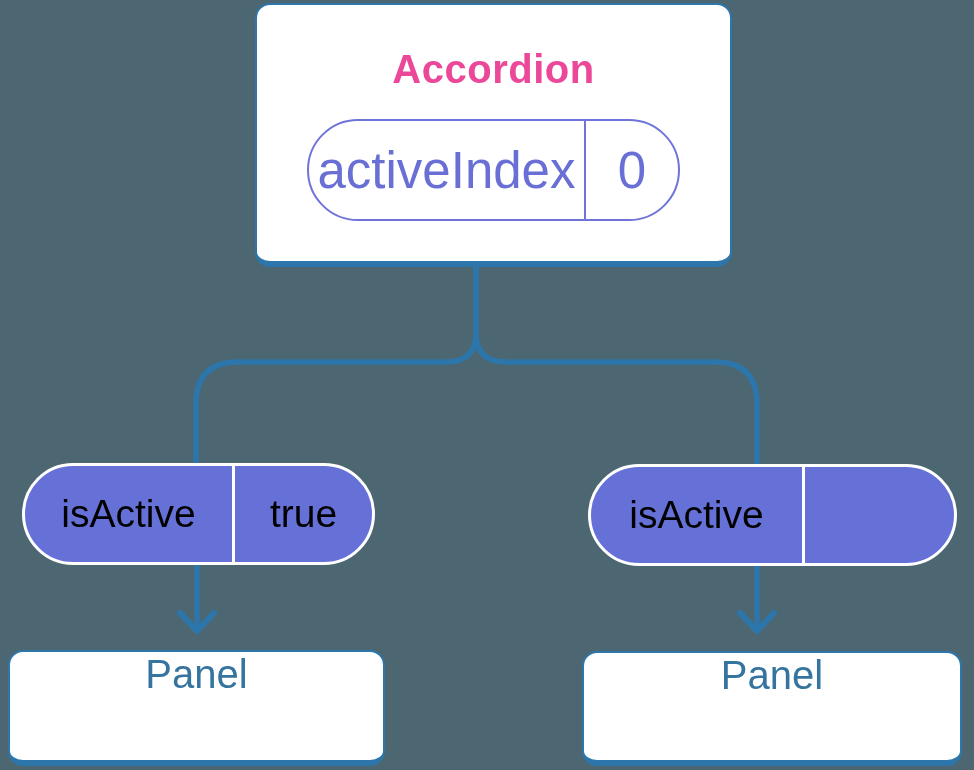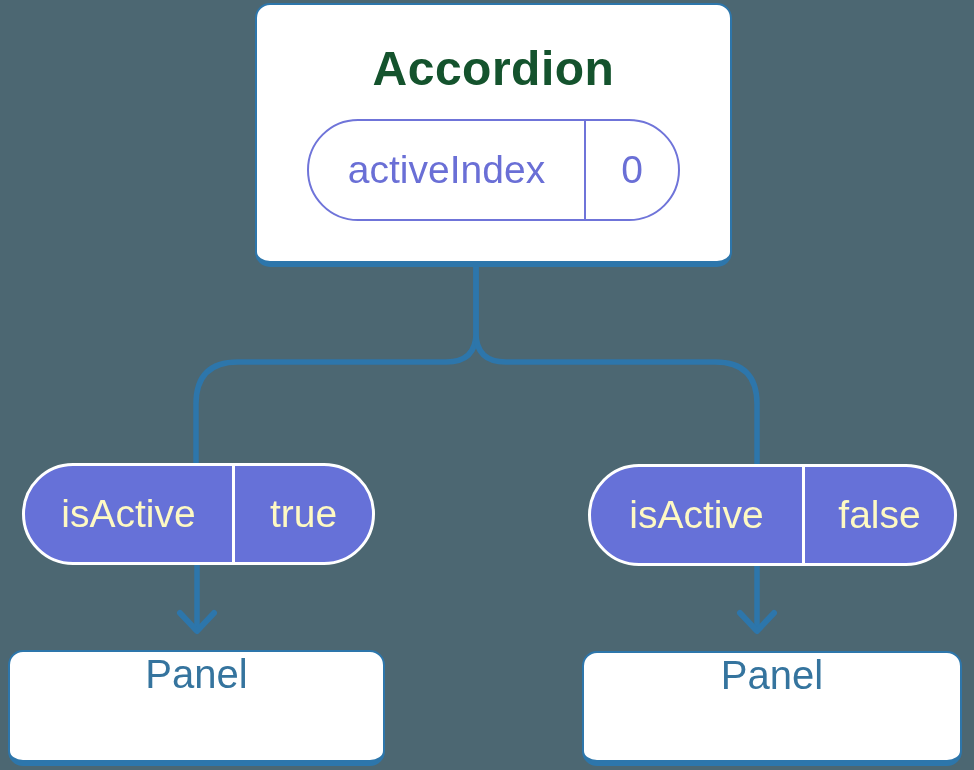--- a/index.html
+++ b/index.html
@@ -26,55 +26,55 @@
     display:flex; flex-direction:column; align-items:center;
     padding-top:42px; gap:28px;
   }
   .panel-card {
     display:flex; align-items:flex-start; justify-content:center;
   }
   .panel-left  { left:8px;   top:650px; width:377px; height:116px; }
   .panel-right { left:582px; top:651px; width:380px; height:115px; }
 
   .card-title {
-    font-size:48px; font-weight:600; color:#14532d; line-height:44px;
+    font-size:40px; font-weight:600; color:#ec4899; line-height:44px;
     letter-spacing:0.5px;
   }
   .panel-title {
     font-size:40px; font-weight:500; color:#35749e;
   }
 
   
   .state-pill {
     width:373px; height:102px;
     border:2.5px solid #6f74d9;
     border-radius:60px;
     box-sizing:border-box;
     background:#ffffff;
     display:flex; overflow:hidden;
   }
   .state-pill .cell {
     display:flex; align-items:center; justify-content:center;
-    color:#6a6fd6; font-size:39px; font-weight:500;
+    color:#6a6fd6; font-size:51px; font-weight:500;
   }
   .state-pill .cell-name  { flex:1; border-right:2.5px solid #6f74d9; }
   .state-pill .cell-value { width:92px; }
 
   
   .prop-pill {
     position:absolute; height:102px;
     background:#6671d8;
     border:3px solid #ffffff;
     border-radius:60px;
     box-sizing:border-box;
     display:flex; overflow:hidden;
   }
   .prop-pill .cell {
     display:flex; align-items:center; justify-content:center;
-    color:#fef9c3; font-size:39px; font-weight:500;
+    color:#000000; font-size:39px; font-weight:500;
   }
   .prop-pill .cell-name { border-right:3px solid #ffffff; }
   .prop-pill-left  { left:22px;  top:463px; width:353px; }
   .prop-pill-left  .cell-name  { width:207px; }
   .prop-pill-left  .cell-value { flex:1;text-align:right; }
   .prop-pill-right { left:588px; top:464px; width:369px; }
   .prop-pill-right .cell-name  { width:211px; }
   .prop-pill-right .cell-value { flex:1; }
 </style>
 </head>
@@ -99,21 +99,20 @@
     </div>
   </div>
 
   <div class="prop-pill prop-pill-left">
     <div class="cell cell-name">isActive</div>
     <div class="cell cell-value">true</div>
   </div>
 
   <div class="prop-pill prop-pill-right">
     <div class="cell cell-name">isActive</div>
-    <div class="cell cell-value">false</div>
   </div>
 
   <div class="card panel-card panel-left">
     <div class="panel-title">Panel</div>
   </div>
   <div class="card panel-card panel-right">
     <div class="panel-title">Panel</div>
   </div>
 
 </div>

